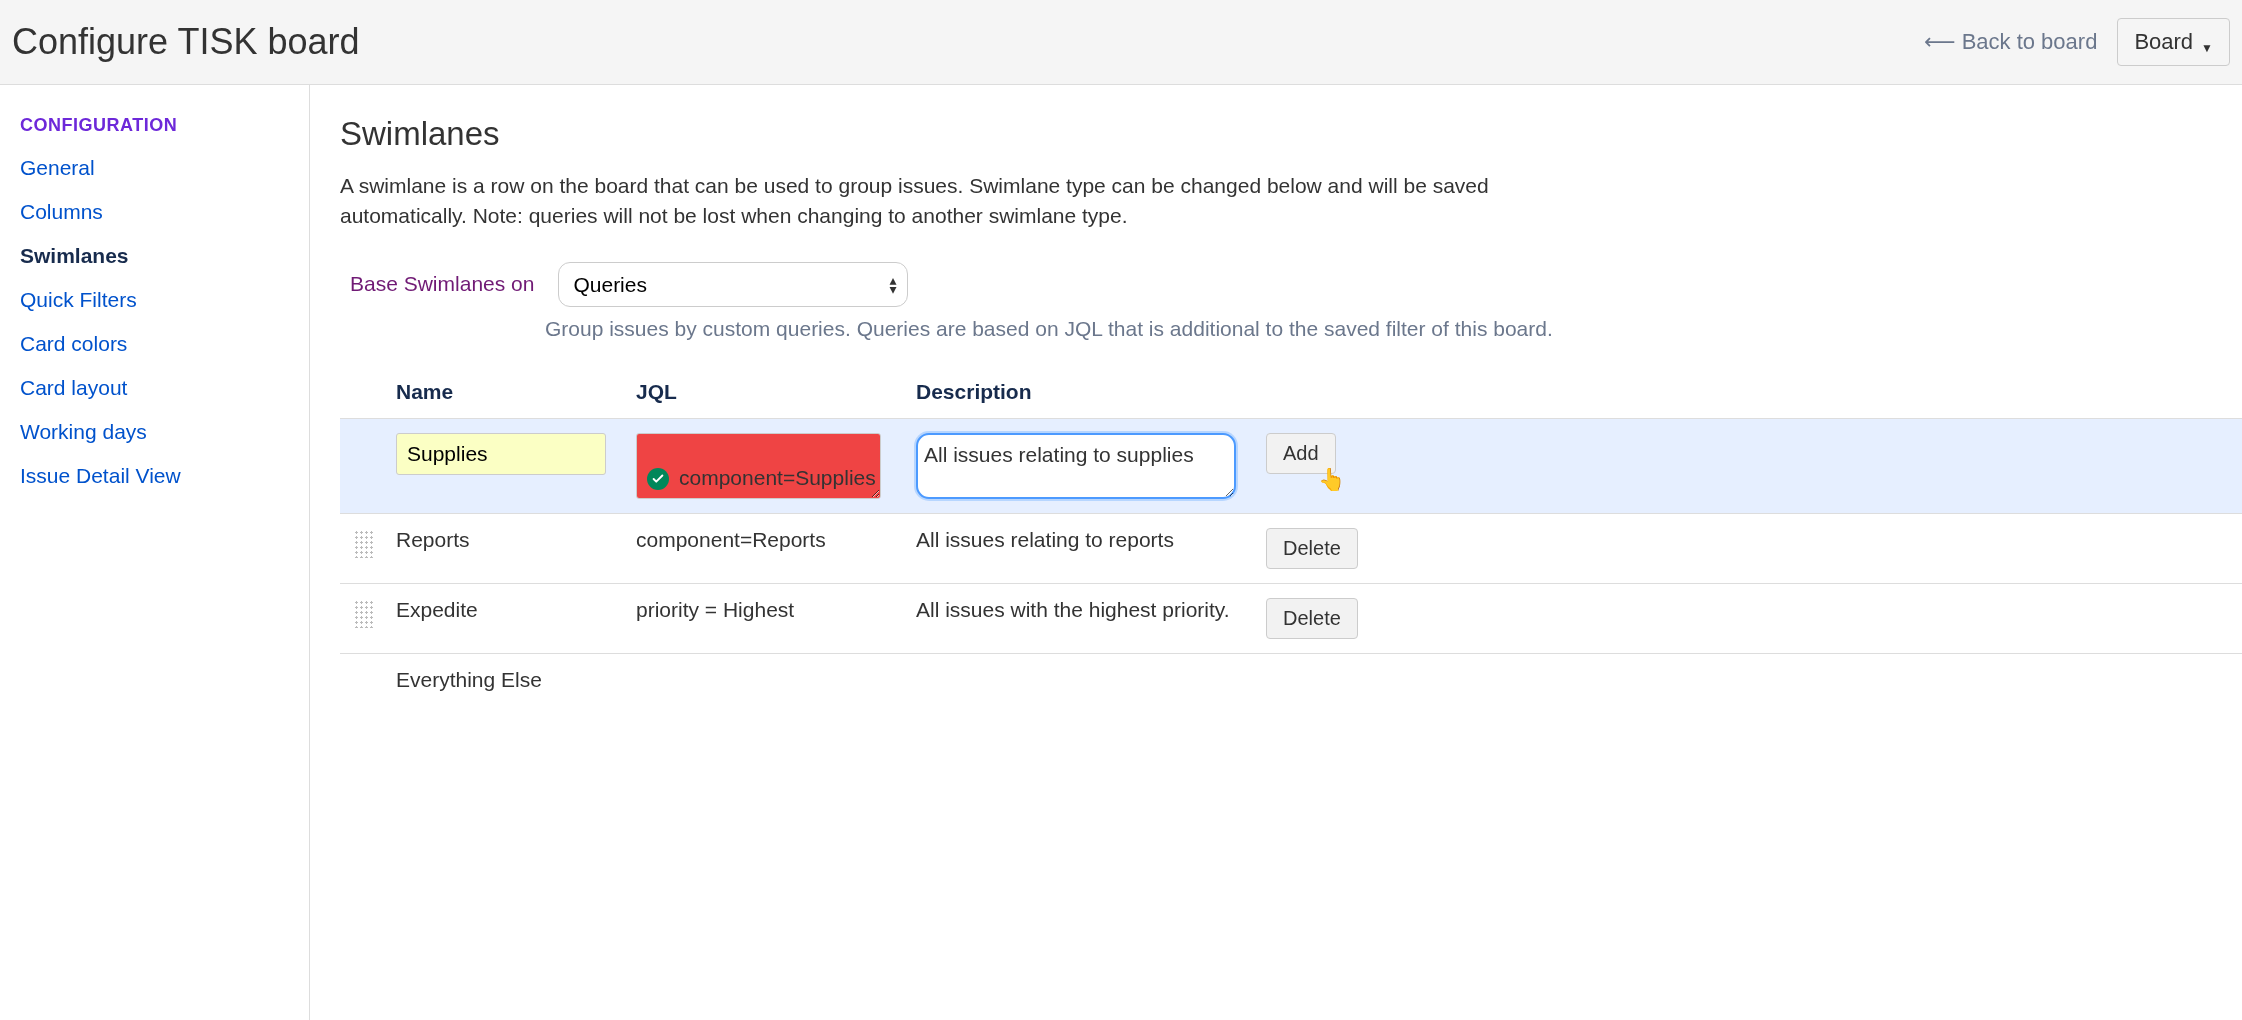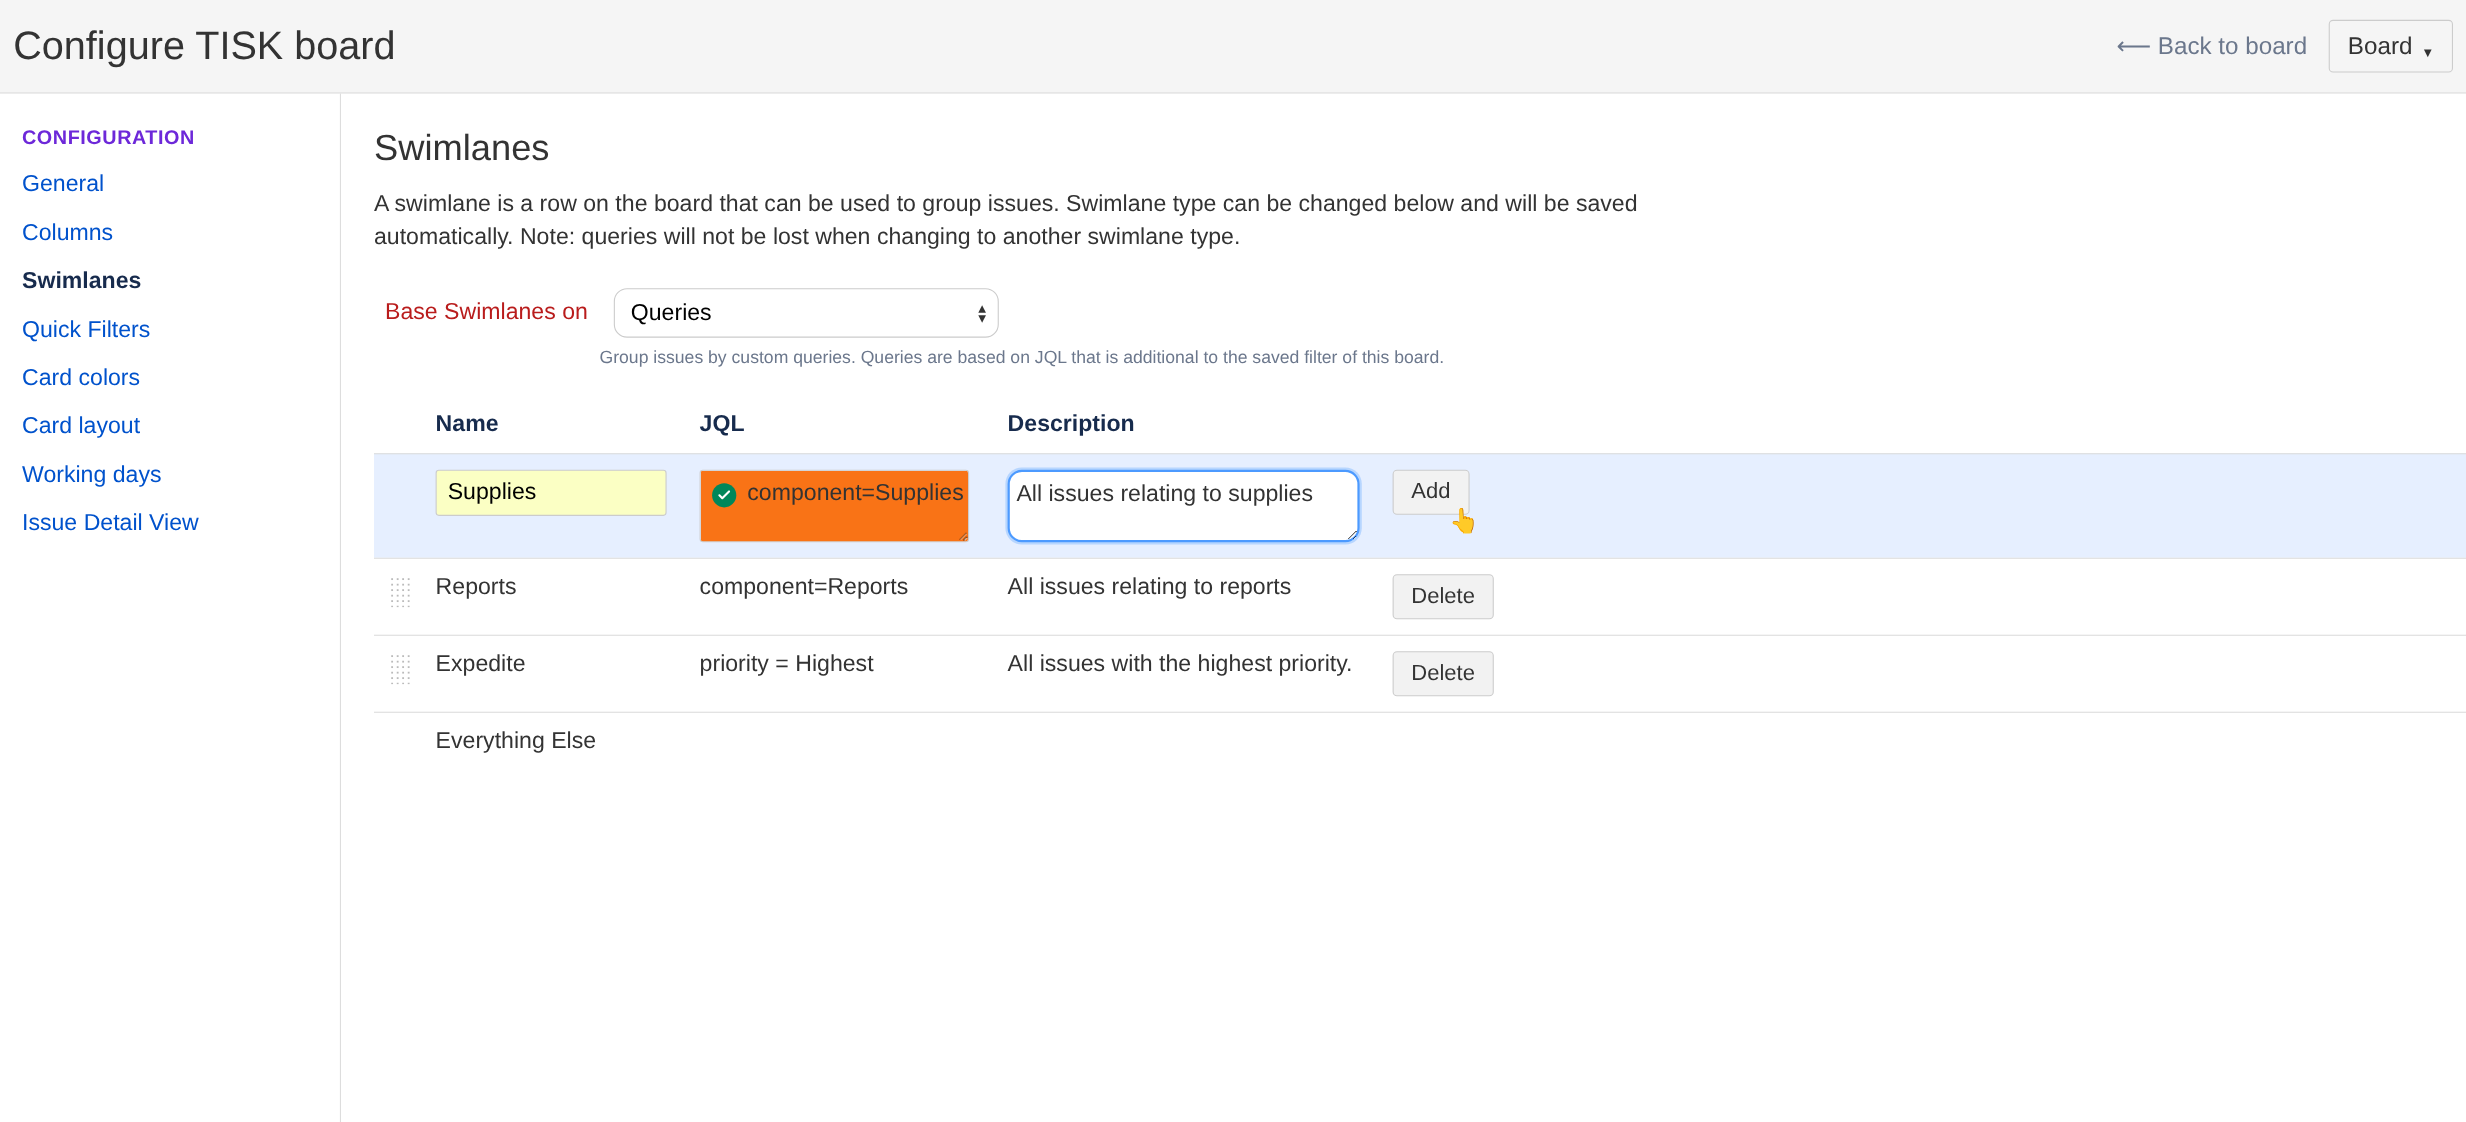--- a/index.html
+++ b/index.html
@@ -102,21 +102,21 @@
     margin-bottom: 30px;
     max-width: 1200px;
   }
   .base-row {
     display: flex;
     align-items: center;
     gap: 24px;
     margin-bottom: 10px;
   }
   .base-label {
-    color: #b91c1c;
+    color: #701a75;
     font-size: 21px;
     margin-left: 10px;
   }
   .select-wrap {
     position: relative;
     width: 350px;
   }
   .select {
     width: 100%;
     border: 1px solid #ccc;
@@ -132,21 +132,21 @@
     right: 12px;
     top: 50%;
     transform: translateY(-50%);
     font-size: 14px;
     color: #333;
     pointer-events: none;
     line-height: 0.6;
   }
   .base-help {
     color: #6b778c;
-    font-size: 16px;
+    font-size: 21px;
     margin-left: 205px;
     margin-bottom: 25px;
   }
   .sw-table {
     width: 100%;
   }
   .sw-header, .sw-row {
     display: grid;
     grid-template-columns: 56px 240px 280px 350px 120px;
     column-gap: 0;
@@ -183,25 +183,25 @@
     border: 1px solid #ccc;
     border-radius: 3px;
     padding: 8px 10px;
     font-size: 21px;
   }
   .jql-box {
     width: 245px;
     min-height: 66px;
     border: 1px solid #ccc;
     border-radius: 3px;
-    background: #f97316;
+    background: #ef4444;
     padding: 8px 10px 8px 10px;
     font-size: 21px;
     display: flex;
-    align-items: flex-start;
+    align-items: flex-end;
     gap: 10px;
     position: relative;
     resize: both;
     overflow: auto;
   }
   .check-icon {
     width: 22px;
     height: 22px;
     border-radius: 50%;
     background: #00875a;

